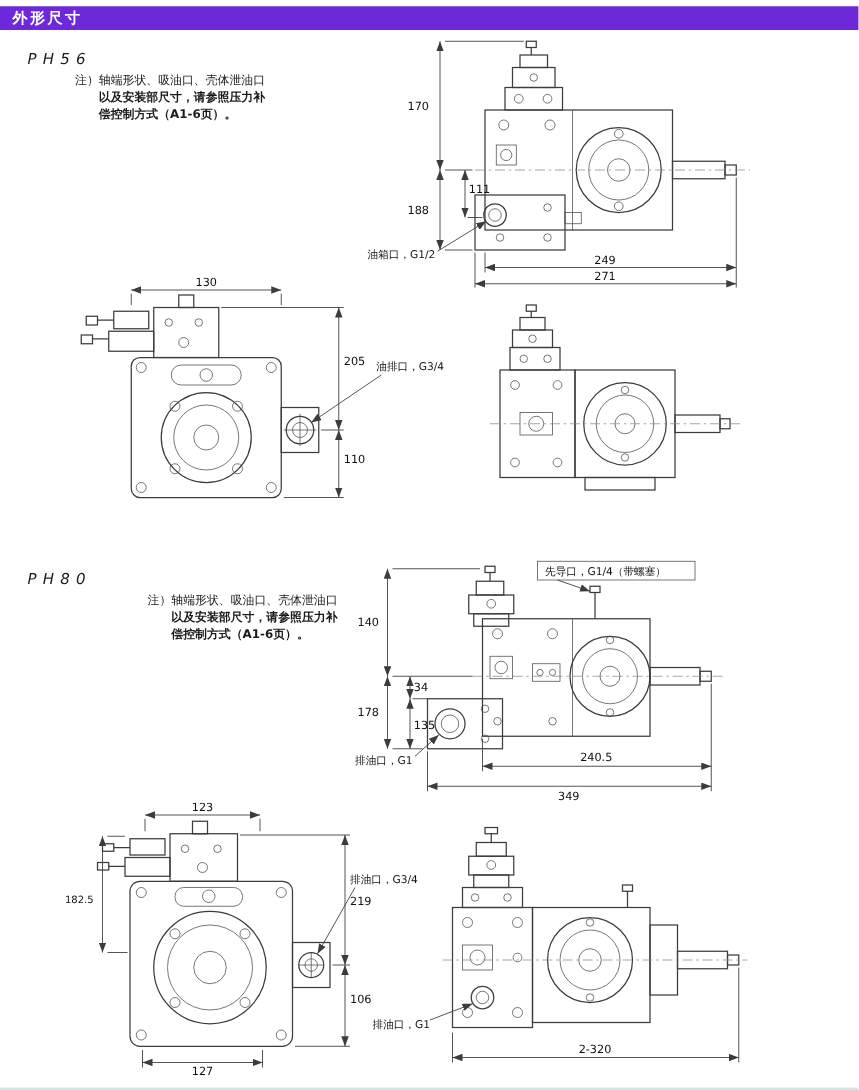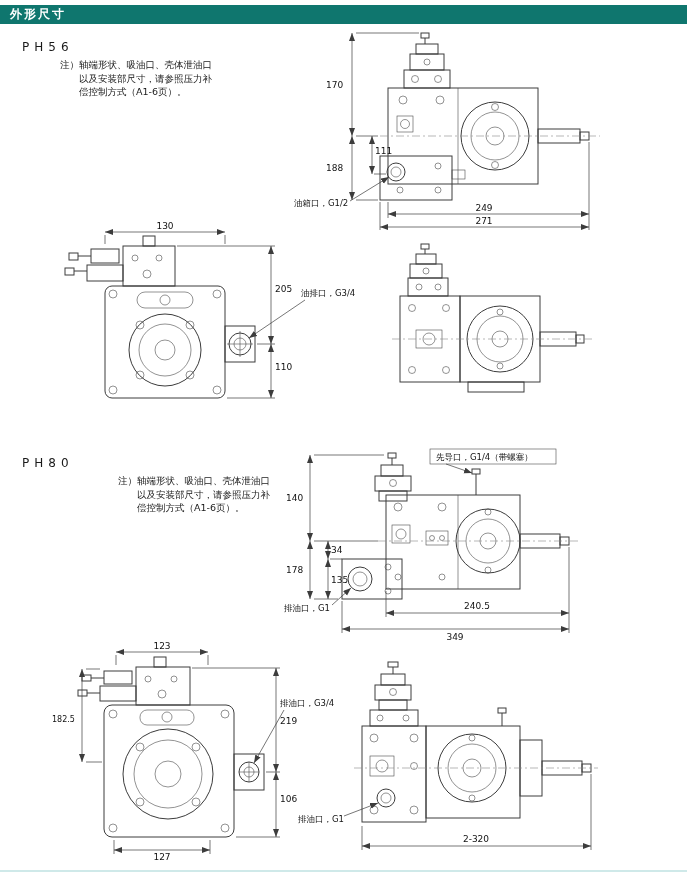--- a/index.html
+++ b/index.html
@@ -2,40 +2,40 @@
 <html><head>
 <meta charset="utf-8">
 <style>
   * { margin:0; padding:0; box-sizing:border-box; }
   html,body { background:#ffffff; }
   body { font-family:"DejaVu Sans", sans-serif; }
   .page { position:relative; width:687px; height:872px; background:#fff; overflow:hidden; }
   .header-bar { position:absolute; top:5px; left:0; width:100%; height:19px;
                 background:#2fb3b3; color:#fff; font-size:12px; font-weight:bold;
                 line-height:19px; padding-left:10px; letter-spacing:2px; }
-  .model-label { position:absolute; font-size:12px; color:#1a1a1a; letter-spacing:5px; }
+  .model-label { position:absolute; font-size:12px; color:#1a1a1a; letter-spacing:5px;font-style:italic; }
   .note { position:absolute; width:220px; font-size:9.5px; line-height:13.5px; color:#1a1a1a; }
-  .note .cont { padding-left:19px; }
+  .note .cont { padding-left:19px;font-weight:bold; }
   .drawing { position:absolute; }
   .ln { fill:none; stroke:#3c3c3c; stroke-width:1; }
   .lt { fill:none; stroke:#4a4a4a; stroke-width:0.6; }
   .dim { fill:none; stroke:#3c3c3c; stroke-width:0.7; }
   .cl { fill:none; stroke:#888; stroke-width:0.6; stroke-dasharray:8 3 2 3; }
   svg text { font-size:9px; fill:#111; font-family:"DejaVu Sans", sans-serif; }
   svg text.cn { font-size:8.5px; }
   svg text.sm { font-size:8px; }
   svg text.mid { text-anchor:middle; }
   .bottom-rule { position:absolute; left:0; bottom:0; width:100%; height:2px; background:#cfe9e9; }
 </style>
 </head>
 <body>
 
 <div class="page">
 
-  <div class="header-bar" style="background: #0f766e;">
+  <div class="header-bar" style="background: #6d28d9;">
     <span>外形尺寸</span>
   </div>
 
   <div class="model-label" style="left:22px;top:40px">PH56</div>
 
   <div class="note" style="left:60px;top:58px">
     <div>注）轴端形状、吸油口、壳体泄油口</div>
     <div class="cont">以及安装部尺寸，请参照压力补</div>
     <div class="cont">偿控制方式（A1-6页）。</div>
   </div>

